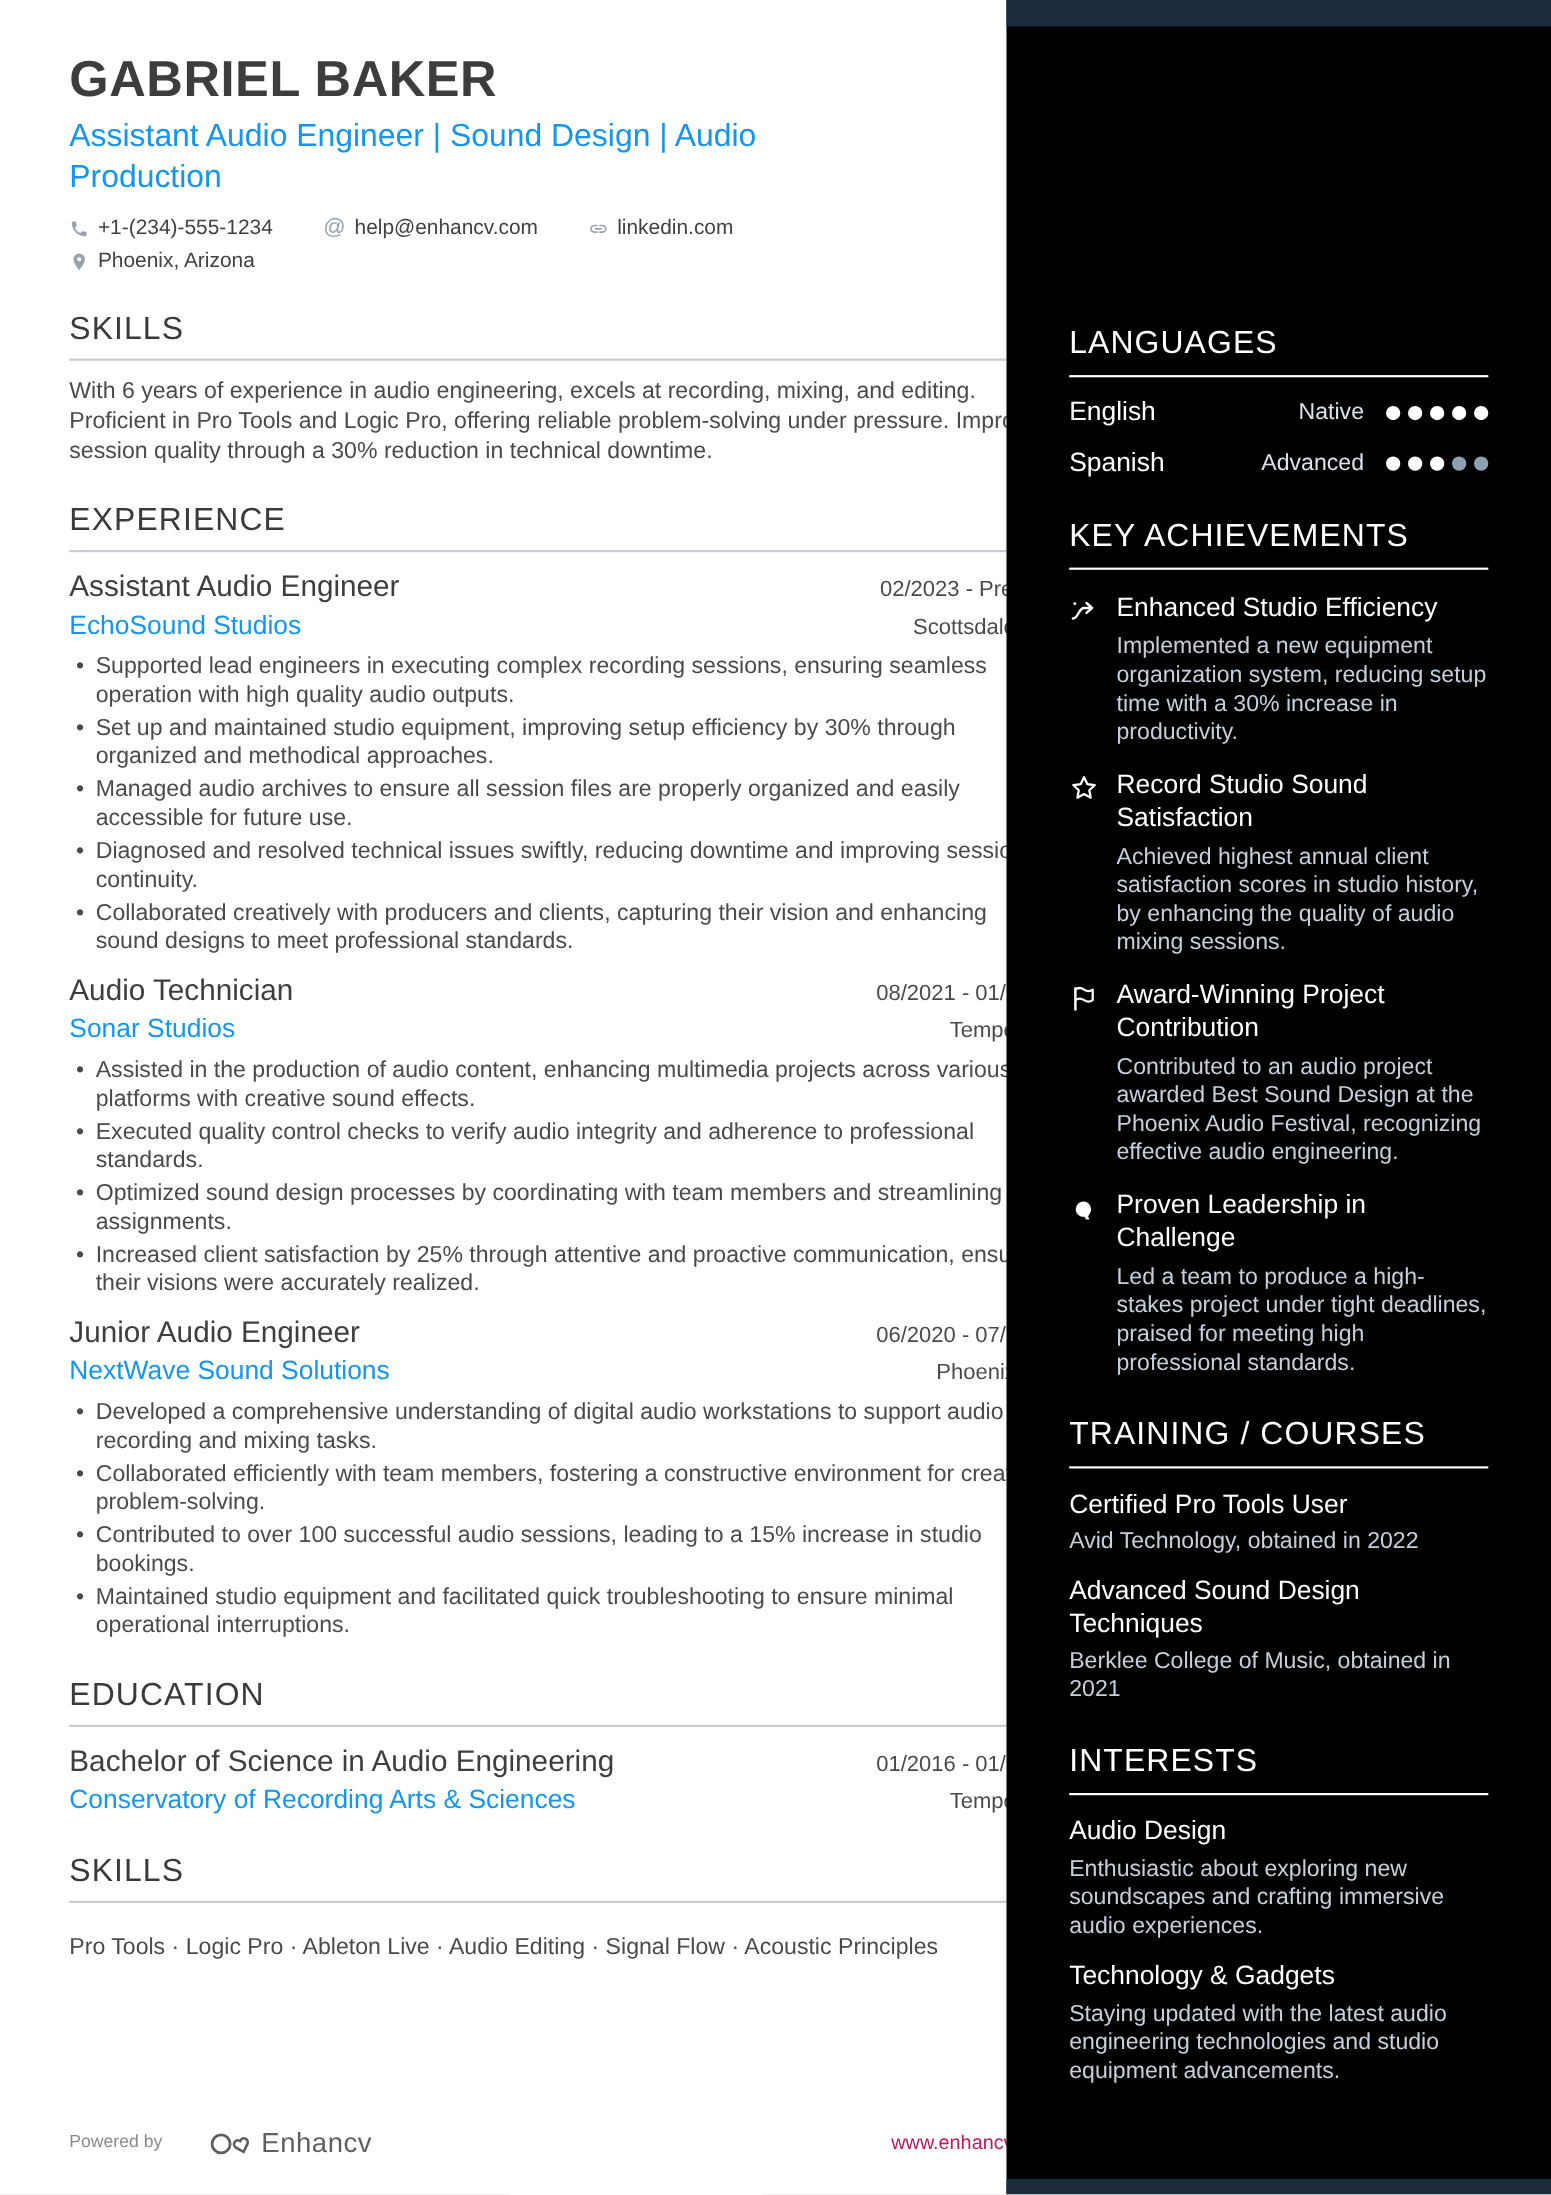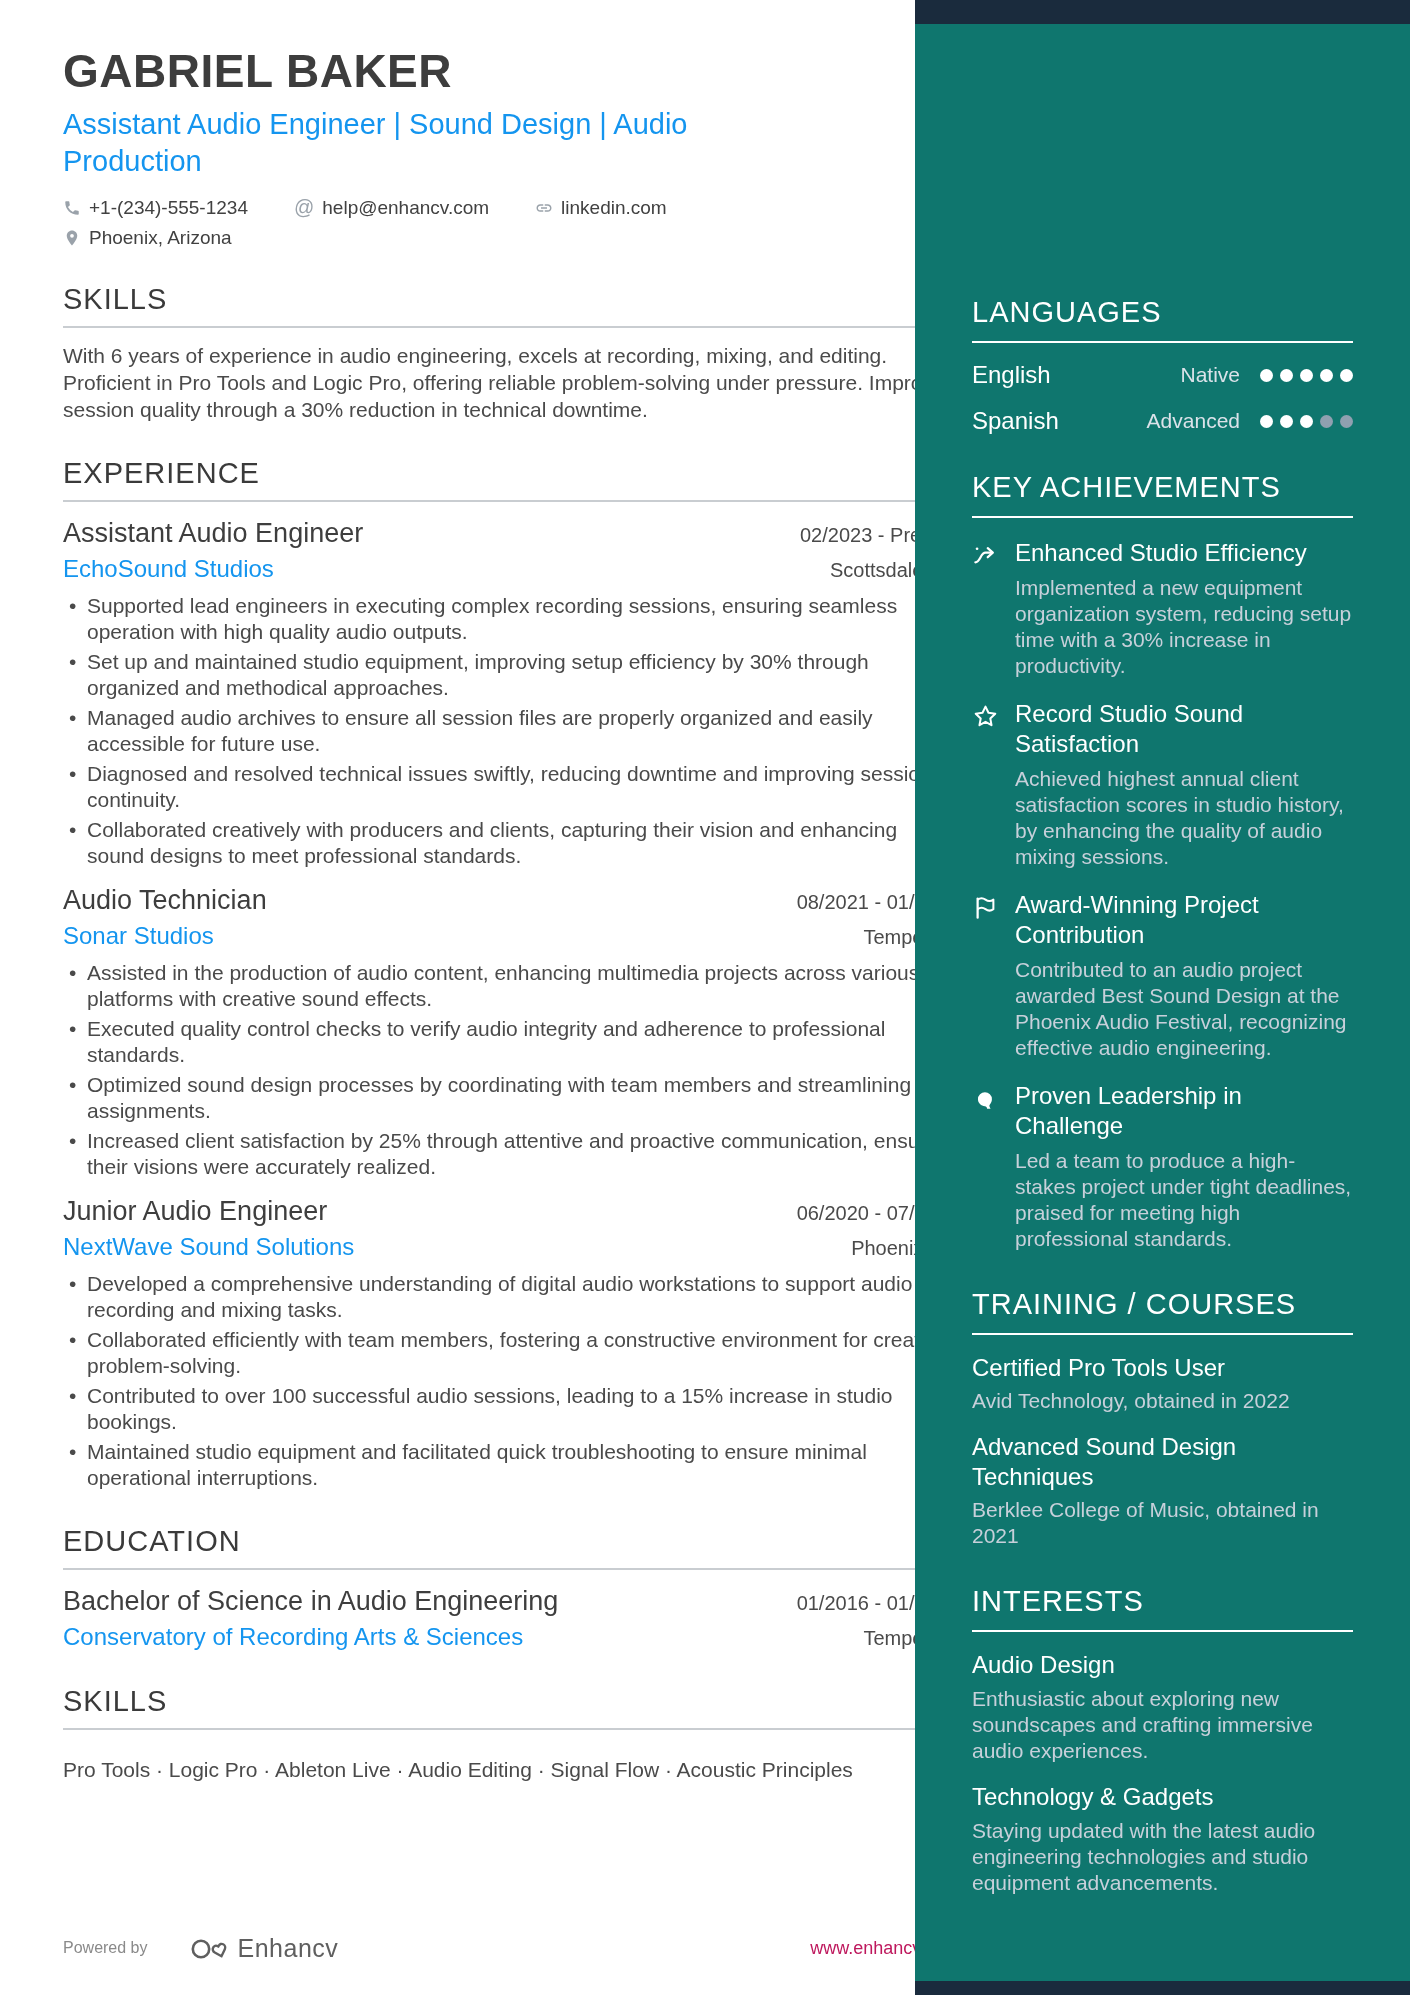--- a/index.html
+++ b/index.html
@@ -48,21 +48,21 @@
     display:flex;align-items:center;
   }
   .powered{font-size:16px;color:#8a8a8a;margin-right:42px;}
   .brand-logo{display:flex;align-items:center;gap:8px;color:#5f5f5f;}
   .brand-name{font-size:25px;color:#5f5f5f;letter-spacing:.5px;}
   .site{margin-left:auto;font-size:18px;color:#be185d;}
 
   
   .sidebar{
     position:absolute;left:915px;top:0;width:495px;height:100%;
-    background:#0f766e;box-sizing:border-box;padding:296px 57px 0;
+    background:#000000;box-sizing:border-box;padding:296px 57px 0;
   }
   .sidebar::before{content:"";position:absolute;left:0;top:0;width:100%;height:24px;background:#1a2b3d;}
   .sidebar::after{content:"";position:absolute;left:0;bottom:0;width:100%;height:14px;background:#1a2b3d;}
   .side-head{
     font-size:29px;font-weight:400;color:#ffffff;letter-spacing:1px;
     margin:0;padding-bottom:12px;border-bottom:2px solid #ffffff;
   }
   .side-sec{margin-bottom:36px;}
   .lang-row{display:flex;align-items:center;margin-top:18px;}
   .lang-name{font-size:24px;color:#ffffff;flex:1;}

